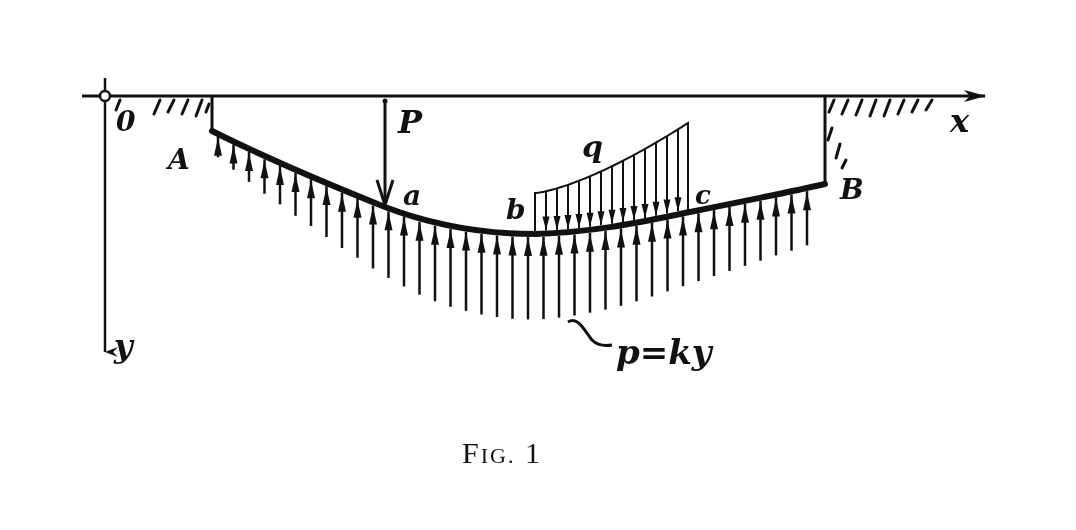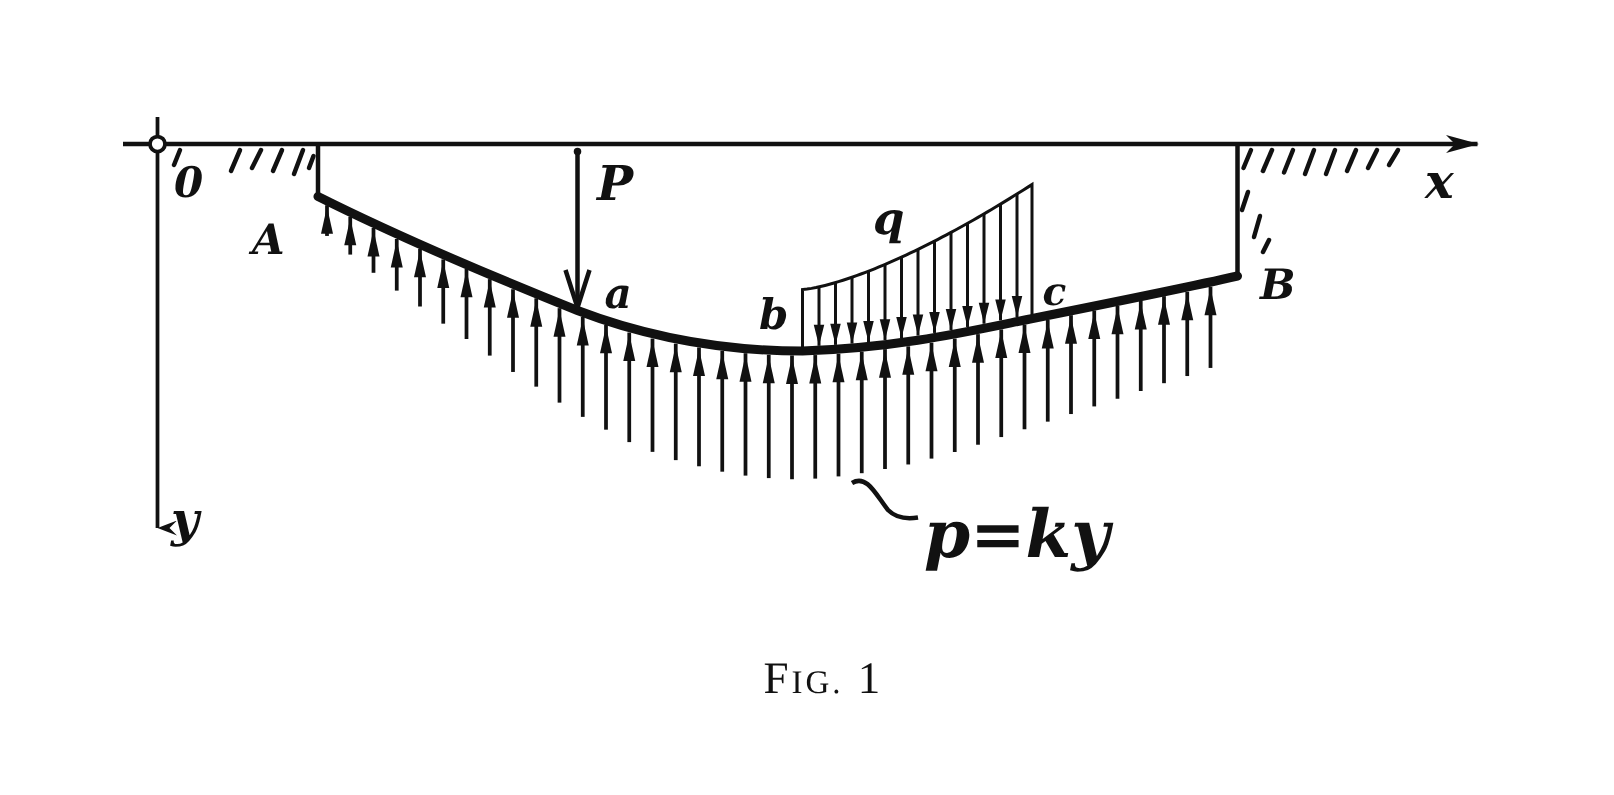--- a/index.html
+++ b/index.html
@@ -1,19 +1,19 @@
 <!DOCTYPE html>
 <html><head>
 <meta charset="utf-8">
 <style>
   html, body { margin: 0; padding: 0; background: #ffffff; }
   body { width: 1076px; height: 530px; position: relative; overflow: hidden; }
   #fig { position: absolute; left: 0; top: 0; width: 1076px; height: 530px; }
   .lbl { position: absolute; font-family: "DejaVu Serif", serif; font-style: italic; font-weight: bold; color: #111; line-height: 1; }
-  .caption { position: absolute; font-family: "Liberation Serif", serif; color: #111; font-size: 30px; letter-spacing: 2px; line-height: 1; margin-left: 47px; }
+  .caption { position: absolute; font-family: "Liberation Serif", serif; color: #111; font-size: 30px; letter-spacing: 2px; line-height: 1; }
   .caption .sc { font-size: 22px; }
 </style>
 </head>
 <body>
 
 <svg id="fig" viewBox="0 0 1076 530" xmlns="http://www.w3.org/2000/svg">
   <defs>
     <marker id="ah" markerWidth="10" markerHeight="14" refX="5" refY="13" orient="auto" markerUnits="userSpaceOnUse">
       <path d="M0,0 L5,13 L10,0 L5,5 Z" fill="#111"></path>
     </marker>
@@ -183,17 +183,17 @@
 <div class="lbl" style="left:116px;top:108px;font-size:28px;">0</div>
 <div class="lbl" style="left:950px;top:105px;font-size:32px;">x</div>
 <div class="lbl" style="left:114px;top:330px;font-size:32px;">y</div>
 <div class="lbl" style="left:168px;top:146px;font-size:28px;">A</div>
 <div class="lbl" style="left:840px;top:176px;font-size:28px;">B</div>
 <div class="lbl" style="left:403px;top:182px;font-size:28px;">a</div>
 <div class="lbl" style="left:506px;top:196px;font-size:28px;">b</div>
 <div class="lbl" style="left:695px;top:182px;font-size:26px;">c</div>
 <div class="lbl" style="left:398px;top:106px;font-size:32px;">P</div>
 <div class="lbl" style="left:582px;top:132px;font-size:30px;">q</div>
-<div class="lbl" style="left:616px;top:335px;font-size:44px;">p=ky</div>
+<div class="lbl" style="left:616px;top:335px;font-size:34px;">p=ky</div>
 
 <div class="caption" style="left:462px;top:438px;">
   <span>F</span><span class="sc">IG.</span>&nbsp;<span>1</span>
 </div>
 
 </body></html>

